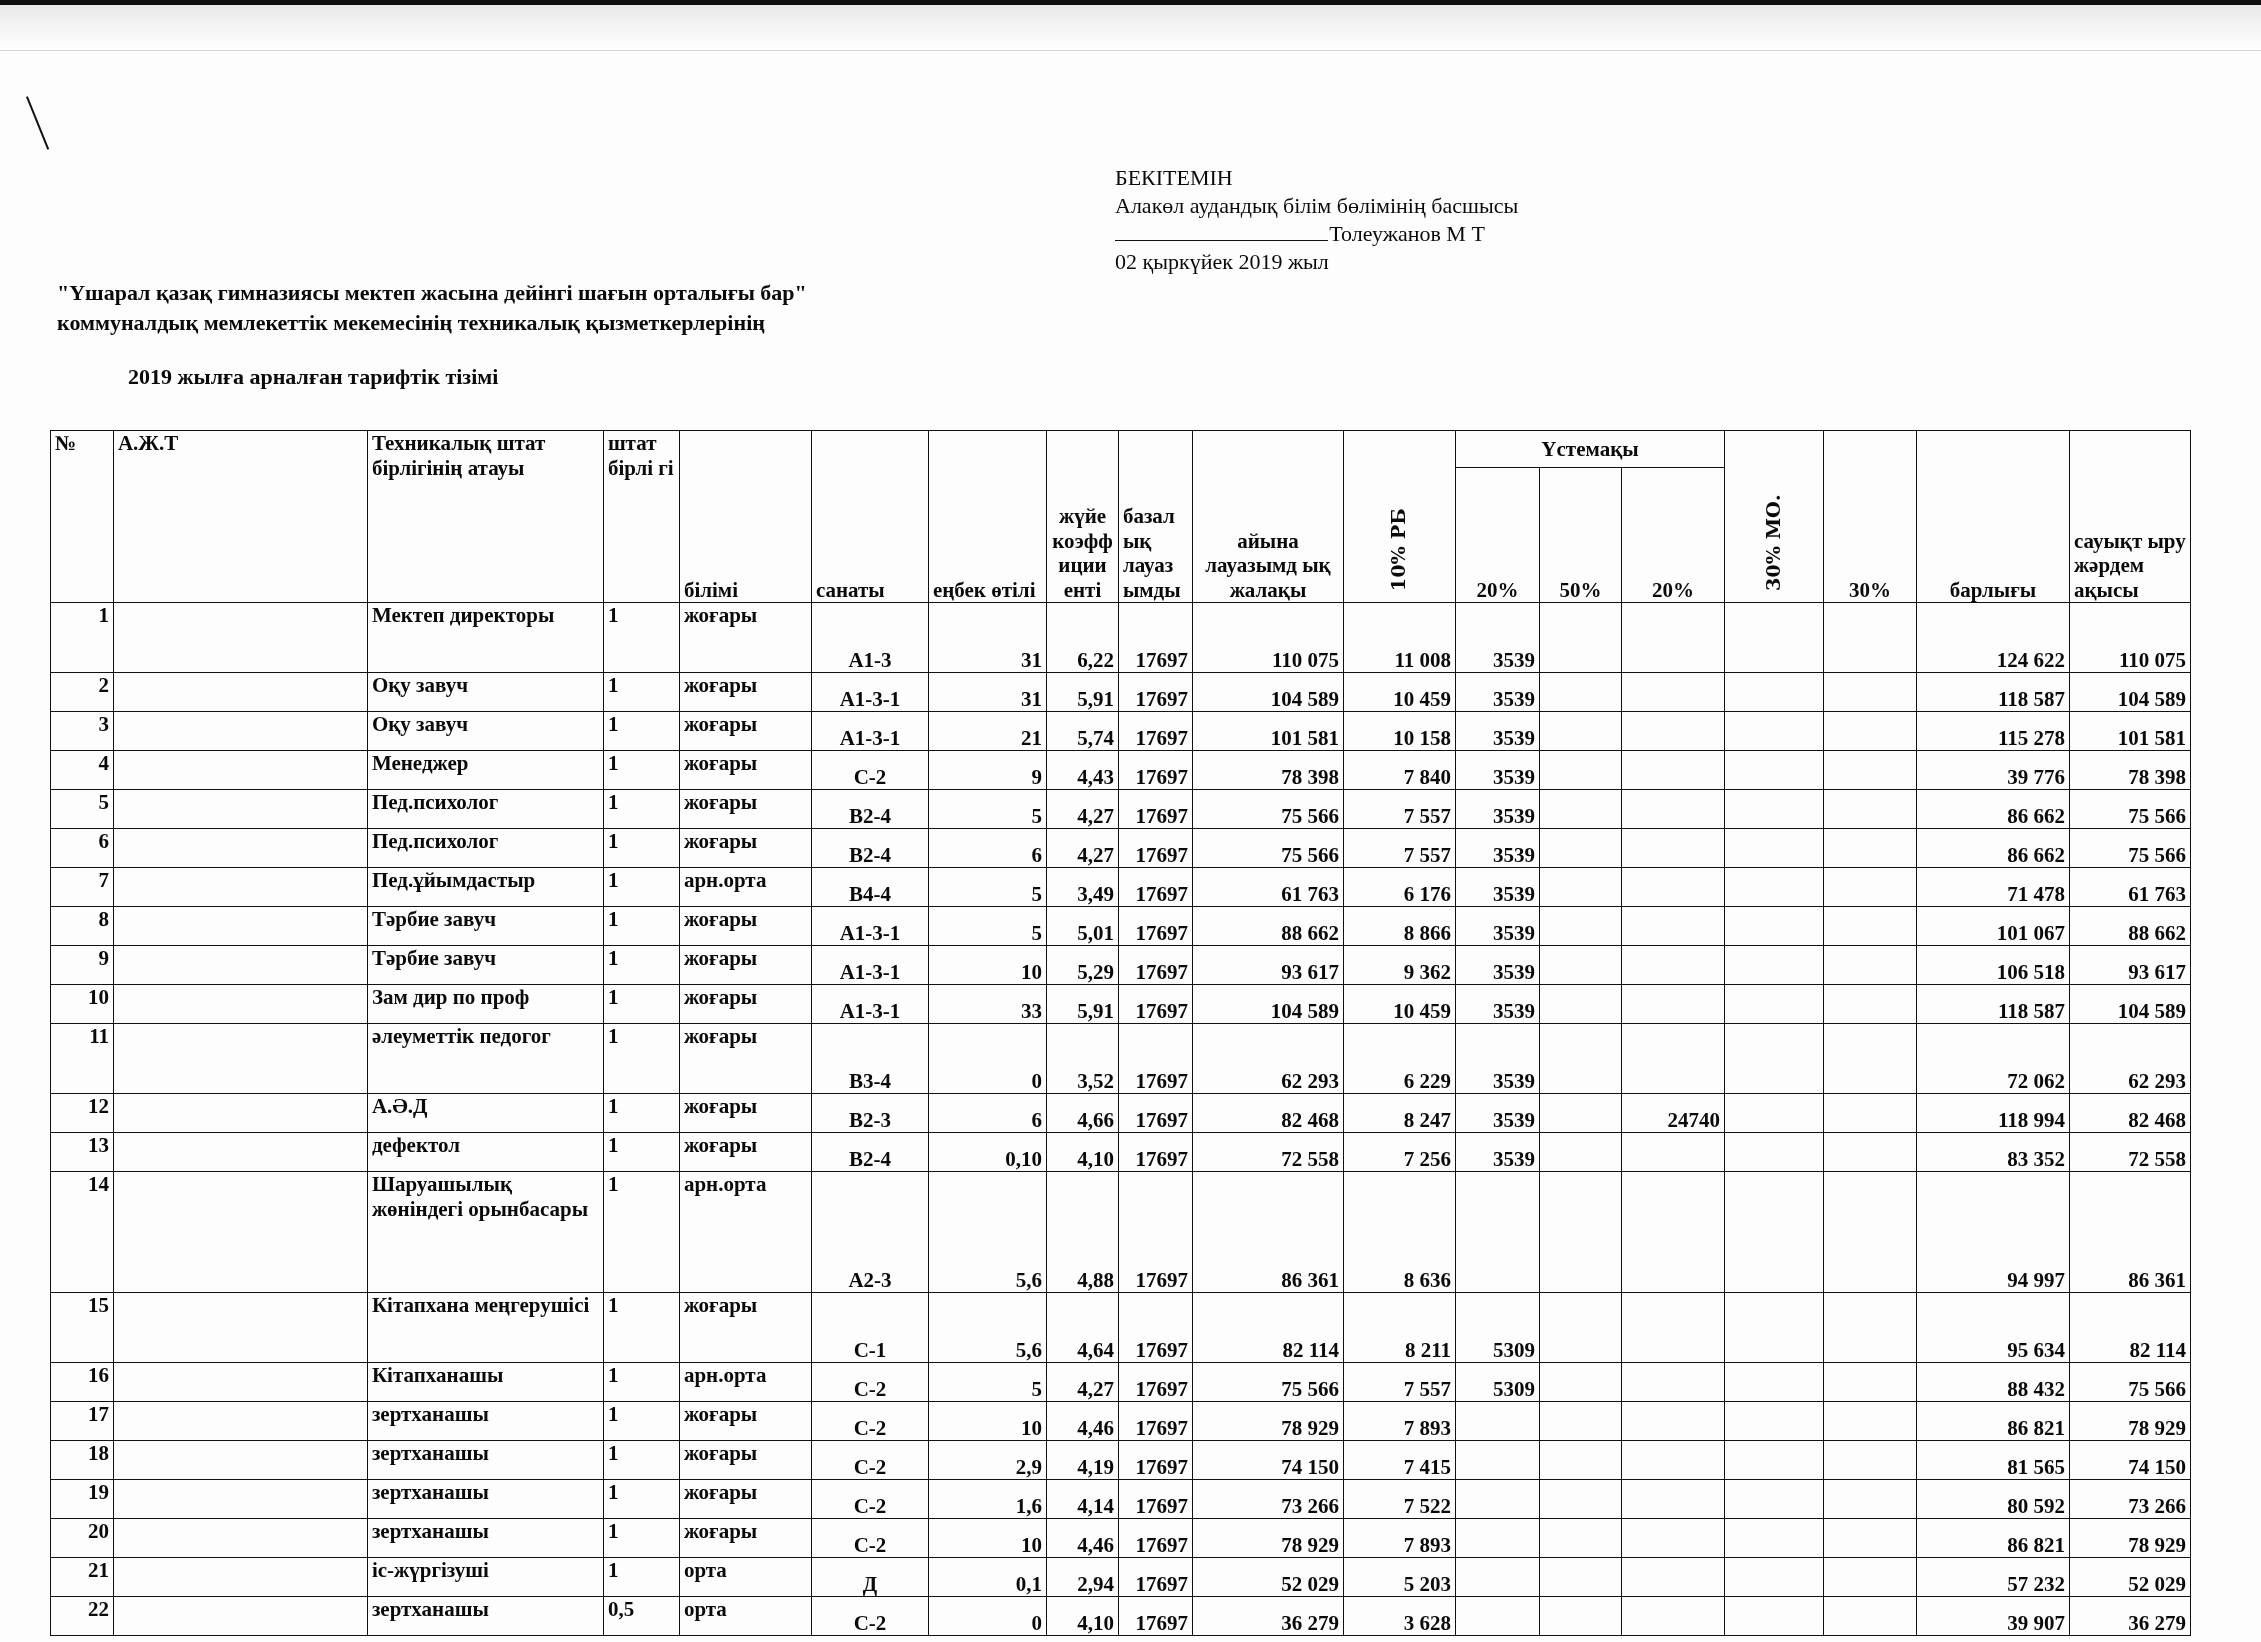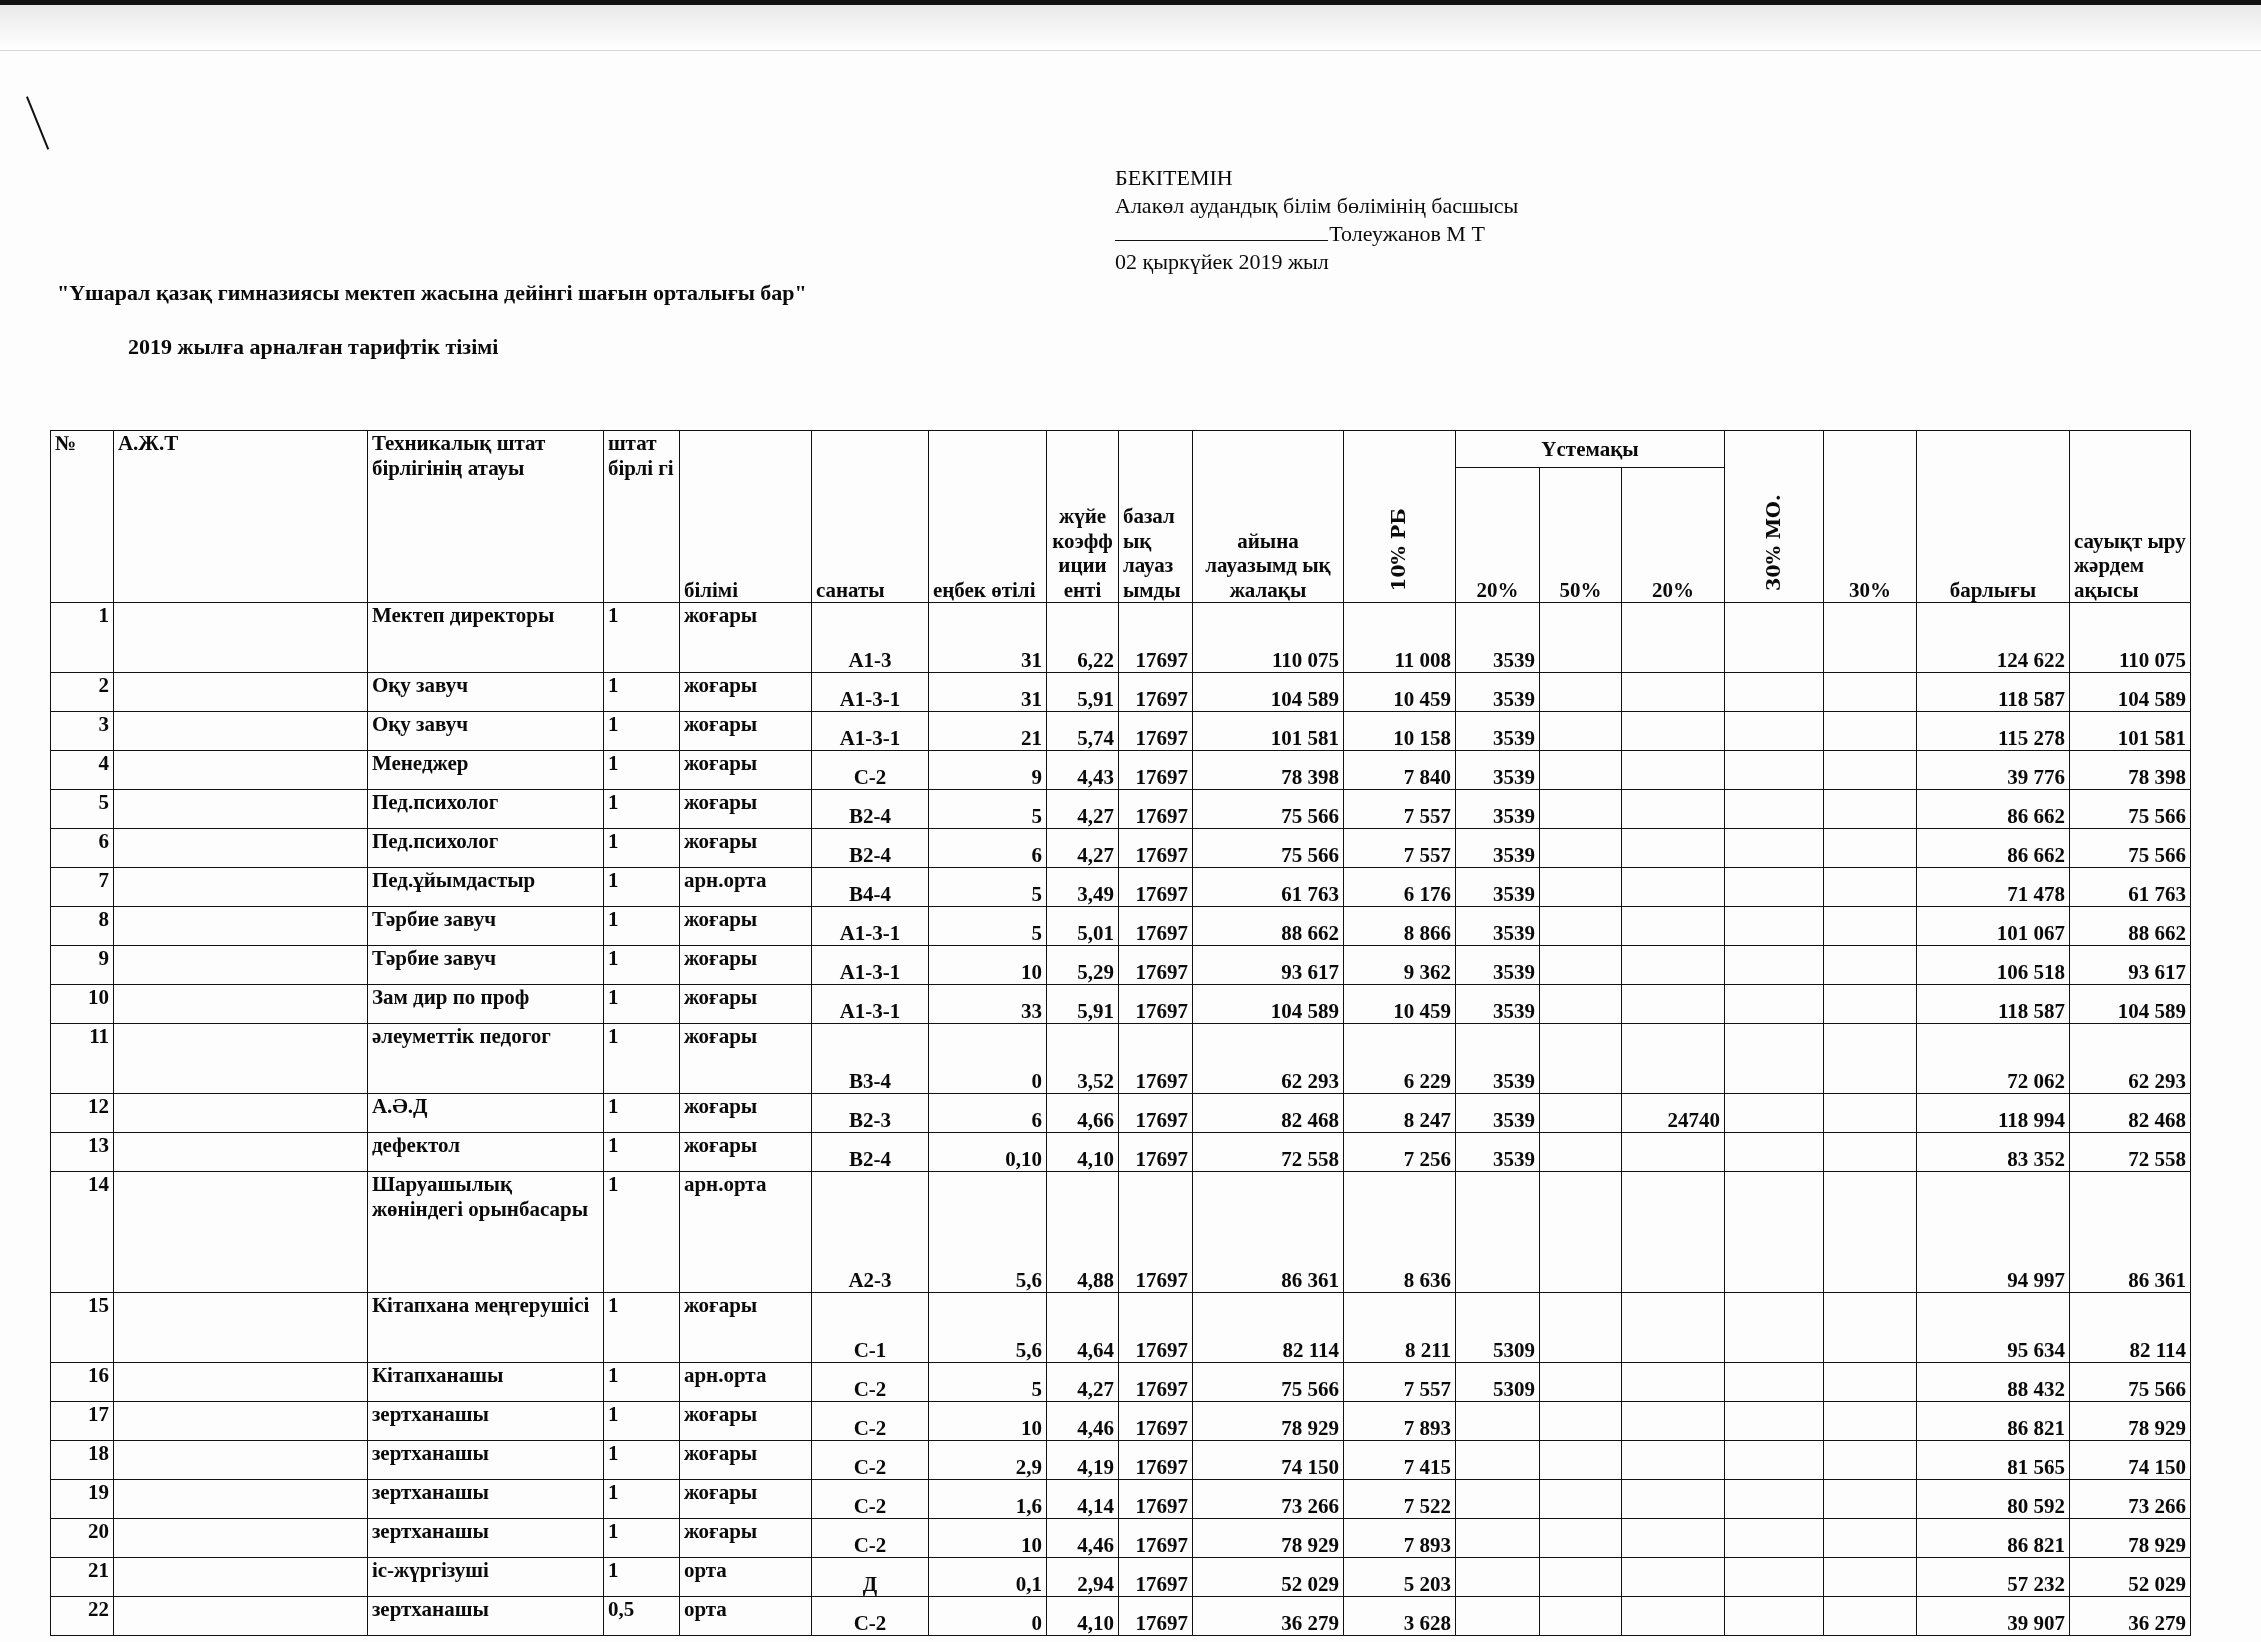--- a/index.html
+++ b/index.html
@@ -44,20 +44,21 @@
 
   <div class="approve">
     <div>БЕКІТЕМІН</div>
     <div>Алакөл аудандық білім бөлімінің басшысы</div>
     <div><span class="sig-line"></span><span>Толеужанов М Т</span></div>
     <div>02 қыркүйек  2019 жыл</div>
   </div>
 
   <div class="title">
     <div>"Үшарал қазақ гимназиясы мектеп жасына дейінгі шағын орталығы бар"</div>
+    <div>коммуналдық мемлекеттік мекемесінің техникалық қызметкерлерінің</div>
     <div class="t3">2019 жылға арналған тарифтік тізімі</div>
   </div>
 
   <table class="tariff">
     <colgroup>
       <col style="width:63px">
         <col style="width:254px">
         <col style="width:236px">
         <col style="width:76px">
       <col style="width:132px">

